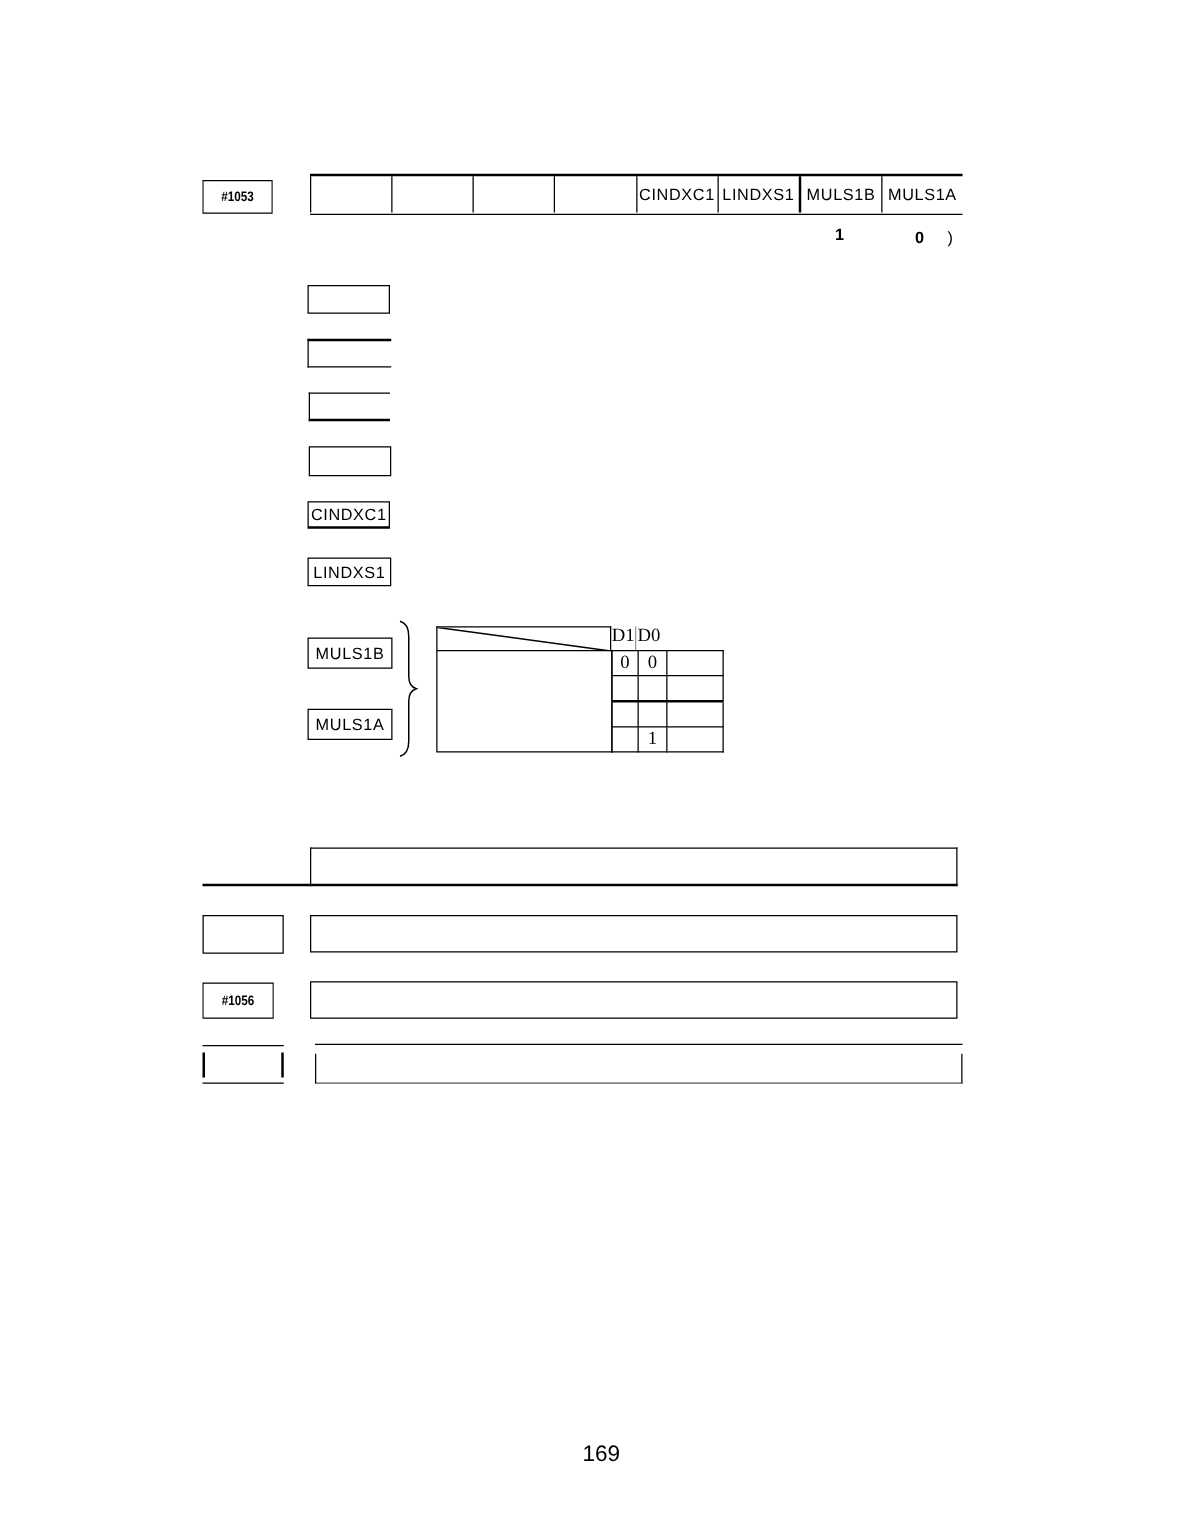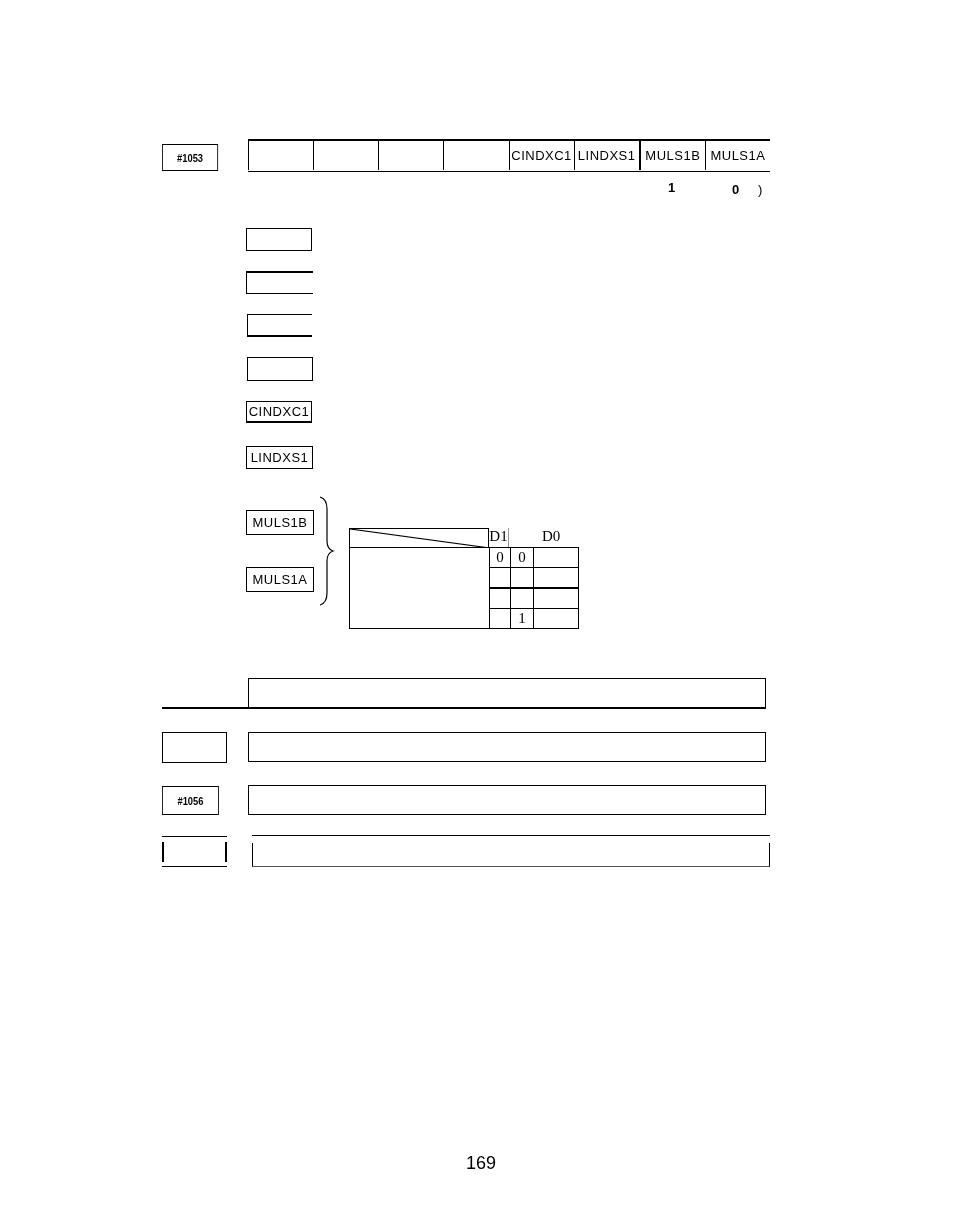--- a/index.html
+++ b/index.html
@@ -77,31 +77,31 @@
   <span>MULS1B</span>
 </div>
 <div class="abs lbl-box" style="left:246px; top:567px; width:68px; height:25px;">
   <span>MULS1A</span>
 </div>
 
 <svg class="abs" style="left:318px; top:495px;" width="20" height="112" viewBox="0 0 20 112">
   <path d="M2 2 Q9 4 9 14 L9 46 Q9 54 15 56 Q9 58 9 66 L9 98 Q9 108 2 110" fill="none" stroke="#000" stroke-width="1.2"></path>
 </svg>
 
-<div class="abs" style="left:349px; top:528px; width:198px; height:101px;">
+<div class="abs" style="left:349px; top:501px; width:198px; height:101px;">
 
   <div class="abs" style="left:0; top:0; width:140px; height:19px; border:1px solid #000; border-bottom:none;">
     <svg width="140" height="19" style="position:absolute; left:0; top:0;">
       <line x1="0" y1="0" x2="140" y2="19" stroke="#000" stroke-width="1.2"></line>
     </svg>
   </div>
   <div class="abs" style="left:140px; top:0; width:20px; height:19px; font-family:'Liberation Serif',serif; font-size:15px; border-right:1px solid #999; text-align:center;">
     <span>D1</span>
   </div>
-  <div class="abs" style="left:161px; top:0; width:22px; height:19px; font-family:'Liberation Serif',serif; font-size:15px; text-align:left;padding-left:32px;">
+  <div class="abs" style="left:161px; top:0; width:22px; height:19px; font-family:'Liberation Serif',serif; font-size:15px; text-align:left;">
     <span>D0</span>
   </div>
 
   <div class="abs" style="left:0; top:19px; width:141px; height:82px; border:1px solid #000; border-top:1.5px solid #000;"></div>
   <table class="abs mt" style="left:140px; top:19px; width:90px;">
     <tbody>
         <tr>
       <td style="width:20px;">0</td>
       <td style="width:22px;">0</td>
       <td></td>

